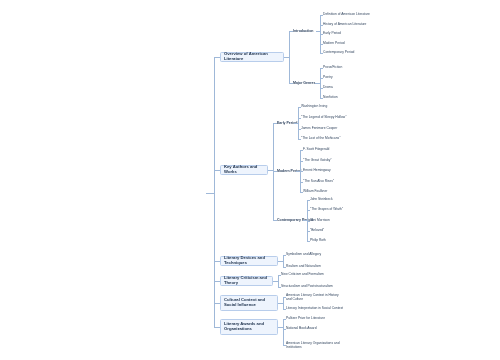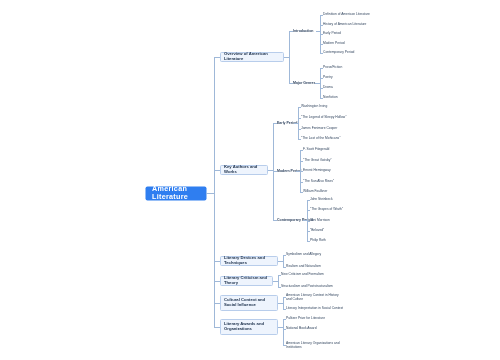--- a/index.html
+++ b/index.html
@@ -81,21 +81,20 @@
     background: #9fb8d8;
   }
   .lnh { height: 0.6px; }
   .lnv { width: 0.6px; }
 </style>
 </head>
 <body>
 
 <div id="canvas">
 
-  <div class="node root" style="left:146px; top:186.5px; width:60px;">American  Literature</div>
 
   <div class="ln lnh" style="left:206px; top:193px; width:8px;"></div>
   <div class="ln lnv" style="left:214px; top:57px; height:270px;"></div>
 
   <div class="ln lnh" style="left:214px; top:57px; width:6px;"></div>
   <div class="node branch" style="left:220px; top:52px; width:64px; height:10px;">Overview of American Literature</div>
 
   <div class="ln lnh" style="left:284px; top:57px; width:5px;"></div>
   <div class="ln lnv" style="left:289px; top:31px; height:52px;"></div>
 

